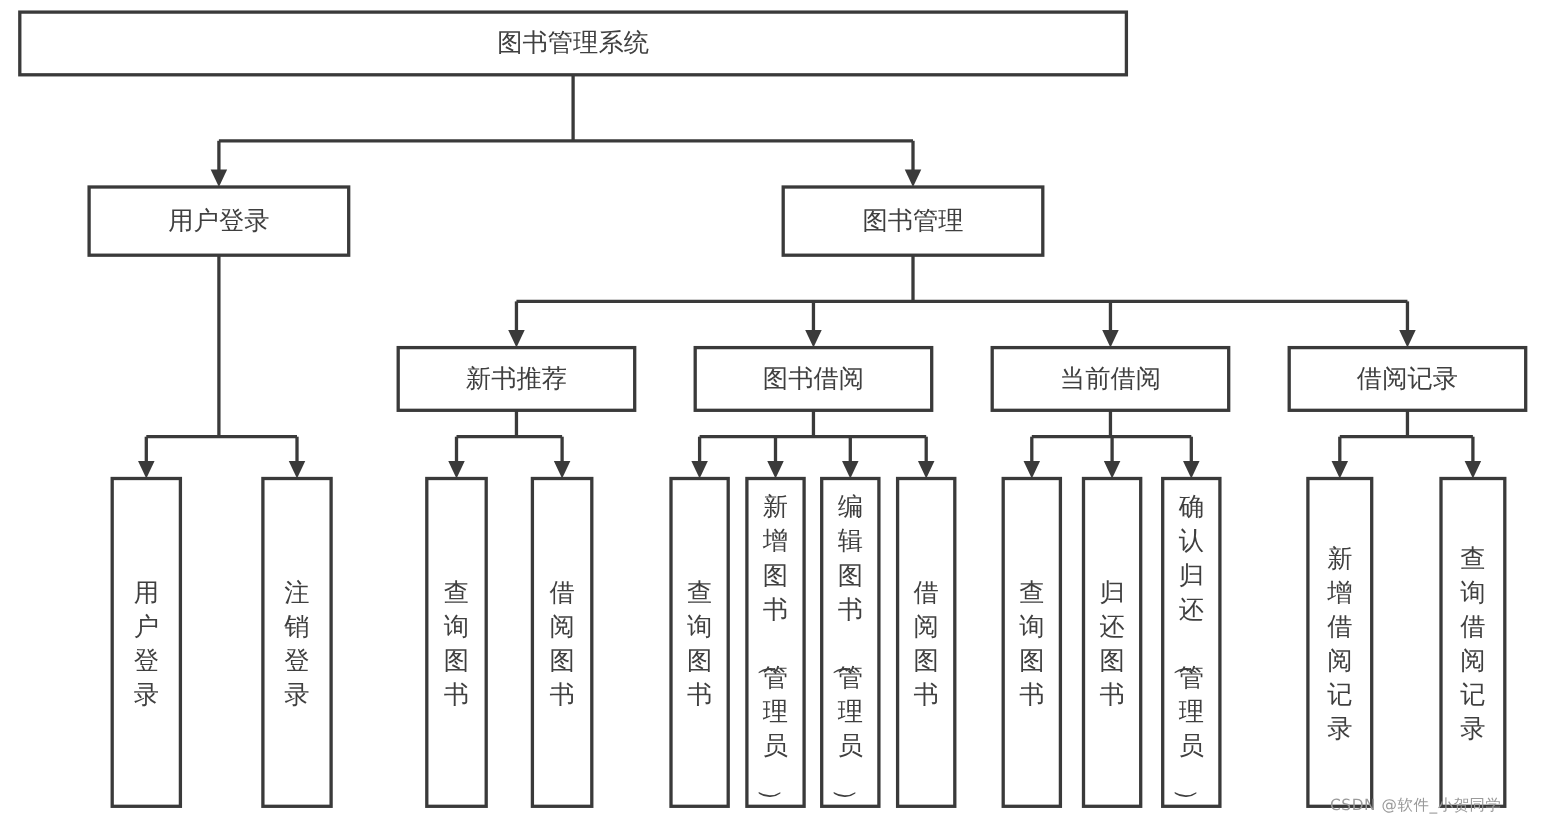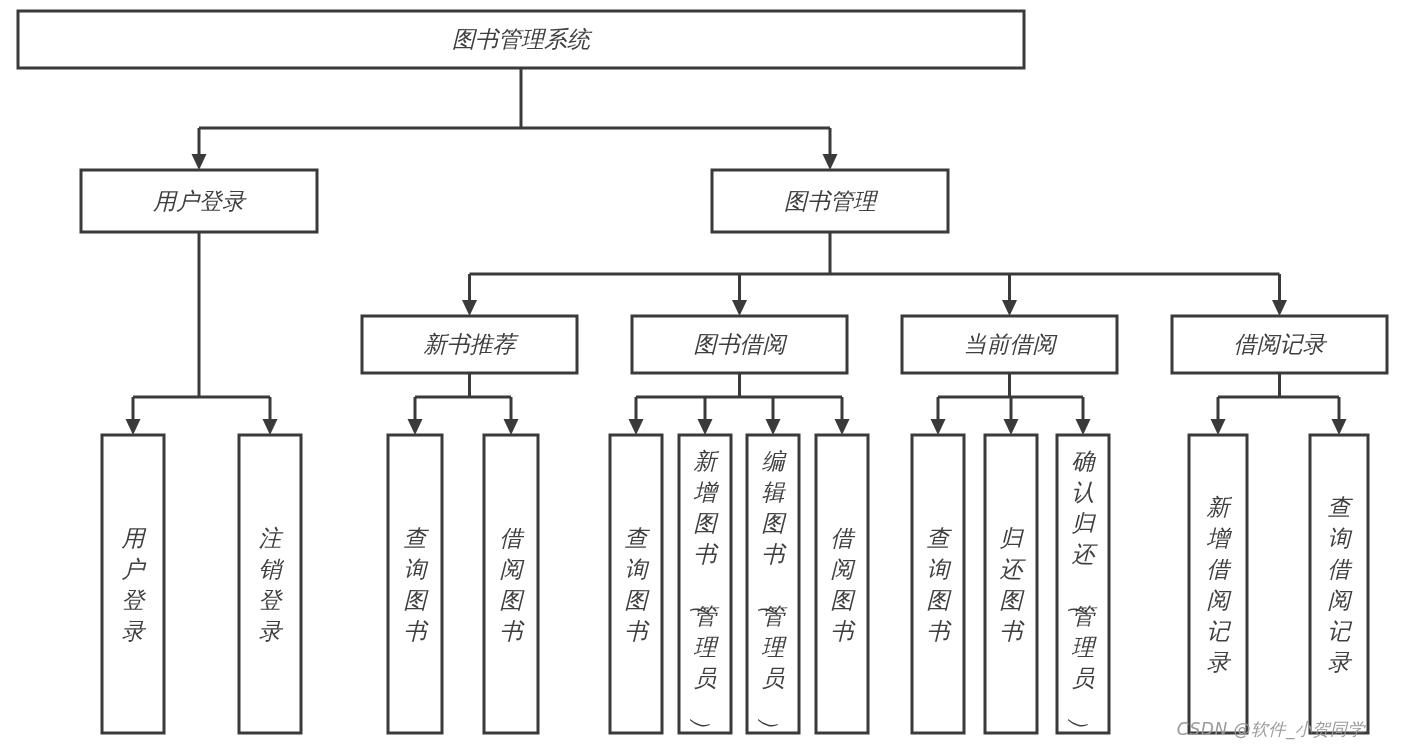--- a/index.html
+++ b/index.html
@@ -12,21 +12,20 @@
     width: 1405px;
     height: 747px;
     overflow: hidden;
     font-family: "DejaVu Sans", "Liberation Sans", sans-serif;
   }
   #diagram-root {
     position: relative;
     width: 1373px;
     height: 747px;
     background: #ffffff;
-    font-style: italic;
   }
   svg#tree-svg {
     position: absolute;
     left: 0;
     top: 0;
     width: 1405px;
     height: 747px;
     display: block;
   }
   .node-box {
@@ -57,21 +56,21 @@
     font-size: 23px;
     fill: #3f3f3f;
     text-anchor: middle;
     white-space: pre;
   }
   .watermark {
     position: absolute;
     right: 8px;
     bottom: 6px;
     font-family: "DejaVu Sans", "Liberation Sans", sans-serif;
-    font-size: 17px;
+    font-size: 14px;
     color: #9a9a9a;
     letter-spacing: 0.5px;
     user-select: none;
     pointer-events: none;
   }
 </style>
 </head>
 <body>
 
 <div id="diagram-root">

